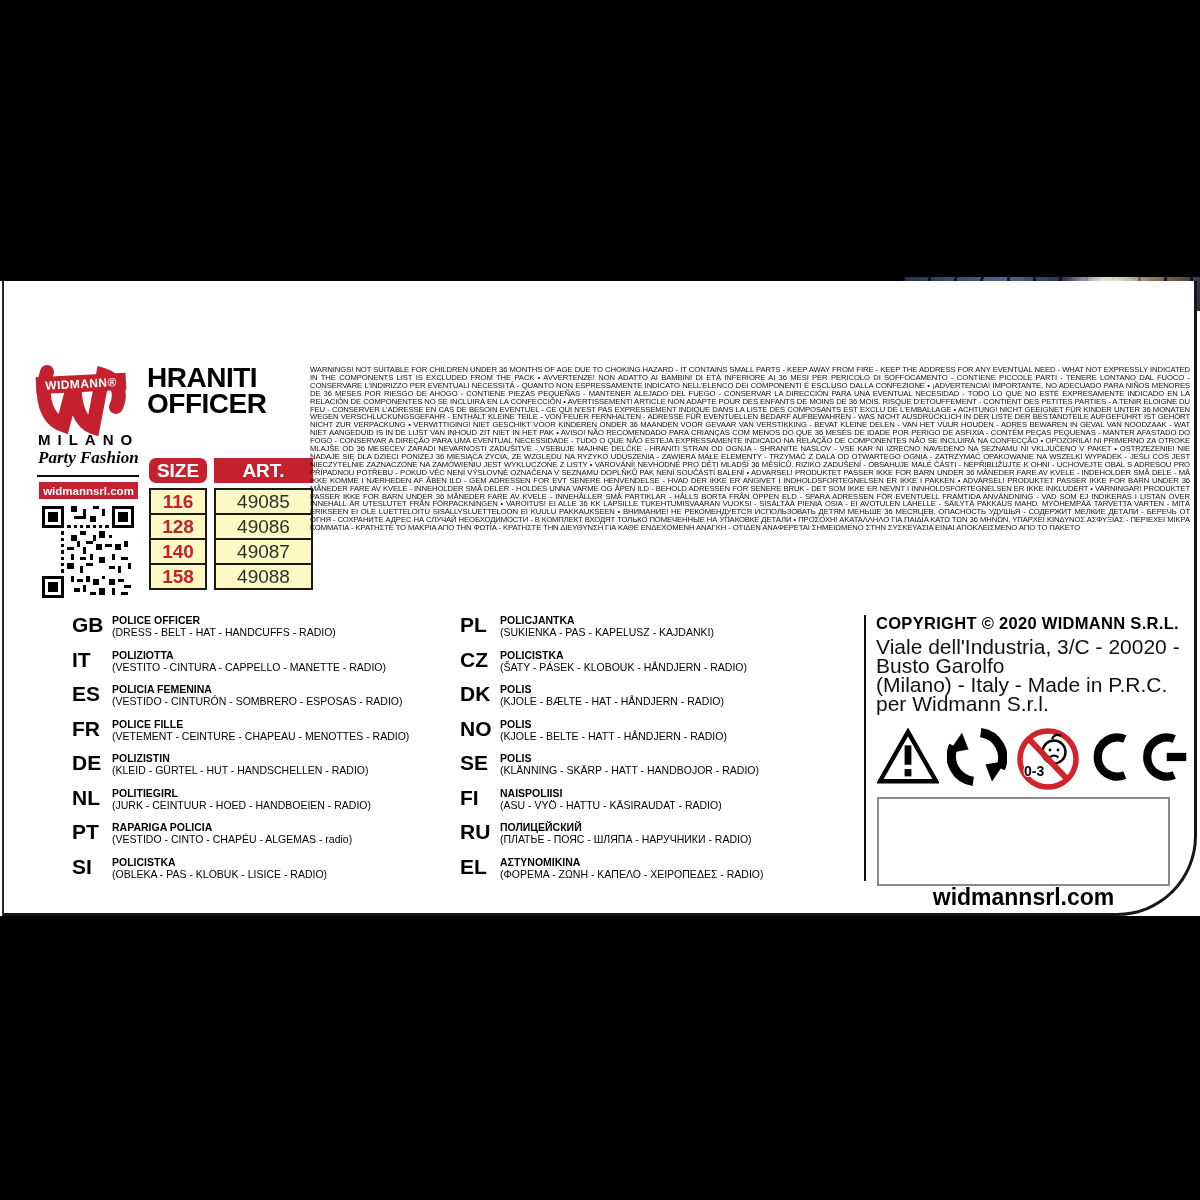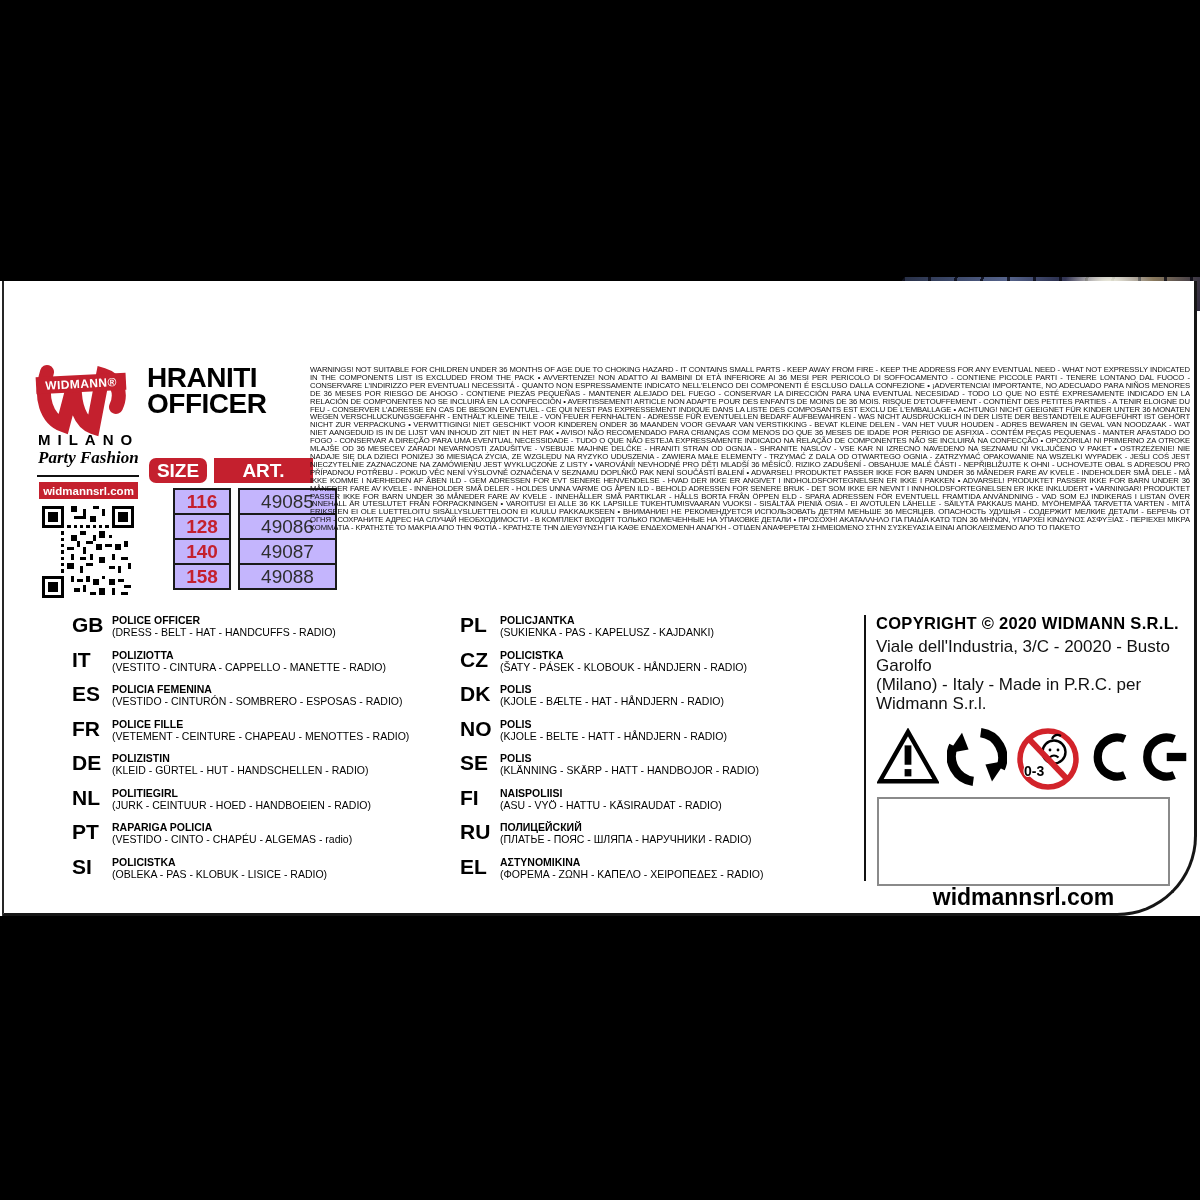--- a/index.html
+++ b/index.html
@@ -40,22 +40,22 @@
     color:#fff;font-weight:bold;font-size:11.5px;}
   .qr{left:38px;top:225px;width:92px;height:92px;}
 
   
   .title{left:143px;top:84px;width:190px;font-weight:bold;font-size:28px;line-height:26px;letter-spacing:-.5px;color:#000;}
 
   
   .th{background:#c4202e;color:#fff;font-weight:bold;font-size:19px;display:flex;align-items:center;justify-content:center;}
   .th-size{left:145px;top:177px;width:58px;height:25px;border-radius:7px;}
   .th-art{left:210px;top:177px;width:99px;height:25px;}
-  .cell{border:2px solid #1a1a1a;background:#c4b5fd;display:flex;align-items:center;justify-content:center;
-        font-size:19px;height:27px;box-sizing:border-box;margin-left:24px;}
+  .cell{border:2px solid #1a1a1a;background:#fef9c3;display:flex;align-items:center;justify-content:center;
+        font-size:19px;height:27px;box-sizing:border-box;}
   .c-size{left:145px;width:58px;color:#c4202e;font-weight:bold;}
   .c-art{left:210px;width:99px;color:#2e2e2e;}
   .r0{top:207px;}.r1{top:232px;}.r2{top:257px;}.r3{top:282px;}
 
   
   .warnings{left:306px;top:85px;width:880px;height:238px;font-size:7.7px;line-height:7.9px;
     text-align:justify;color:#101010;letter-spacing:-.1px;overflow:hidden;}
 
   
   .lang-col{top:334px;width:400px;}
@@ -63,21 +63,21 @@
   .lang-right{left:456px;}
   .lang-row{display:flex;height:34.5px;align-items:flex-start;}
   .lang-code{width:40px;flex:0 0 40px;font-weight:bold;font-size:21px;line-height:20px;color:#000;}
   .lang-name{font-weight:bold;font-size:10.5px;line-height:11px;color:#000;}
   .lang-comp{font-size:10.5px;line-height:12px;color:#000;text-align:right;}
 
   
   .divider-v{left:860px;top:334px;width:2px;height:266px;background:#111;}
   .copyright{left:872px;top:333px;width:314px;}
   .cp1{font-weight:bold;font-size:16.5px;letter-spacing:.3px;color:#000;margin-bottom:4px;}
-  .cp2{font-size:17px;line-height:19px;color:#111;}
+  .cp2{font-size:21px;line-height:19px;color:#111;}
   .icons-row{left:873px;top:443px;width:315px;height:70px;display:flex;align-items:center;gap:8px;}
   .age-wrap{position:relative;width:66px;height:66px;}
   .age-label{position:absolute;left:9px;top:37px;font-weight:bold;font-size:14px;color:#000;
     text-shadow:-1px 0 #fff,1px 0 #fff,0 1px #fff,0 -1px #fff;}
   .empty-box{left:873px;top:516px;width:289px;height:85px;border:2px solid #8a8a8a;background:#fff;}
   .site-bottom{left:873px;top:603px;width:293px;text-align:center;font-weight:bold;font-size:23px;color:#000;}
 </style>
 </head>
 <body>
 

